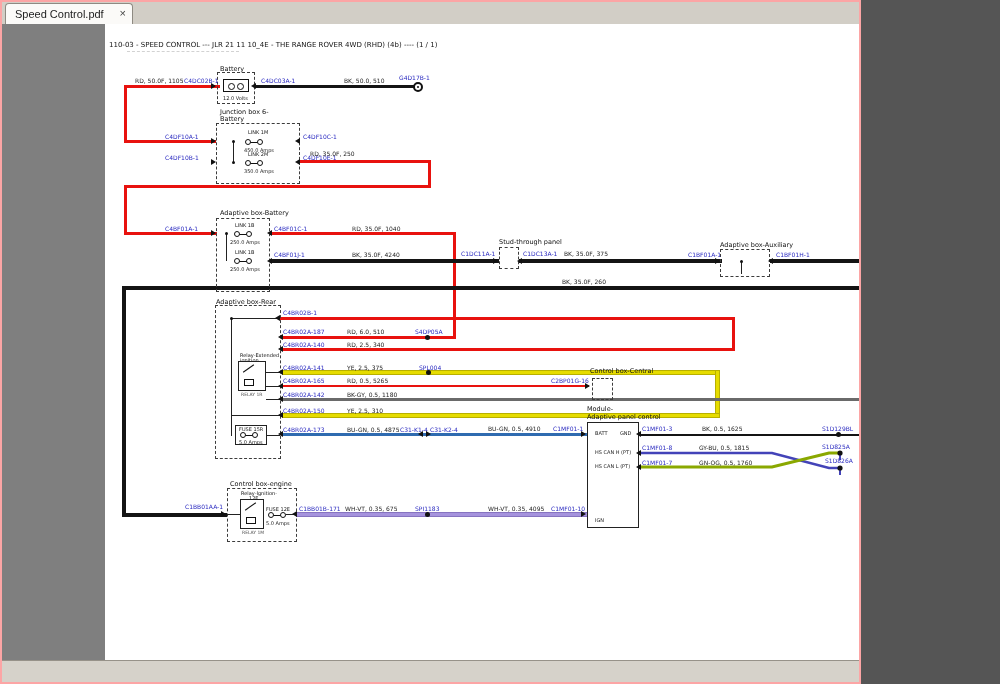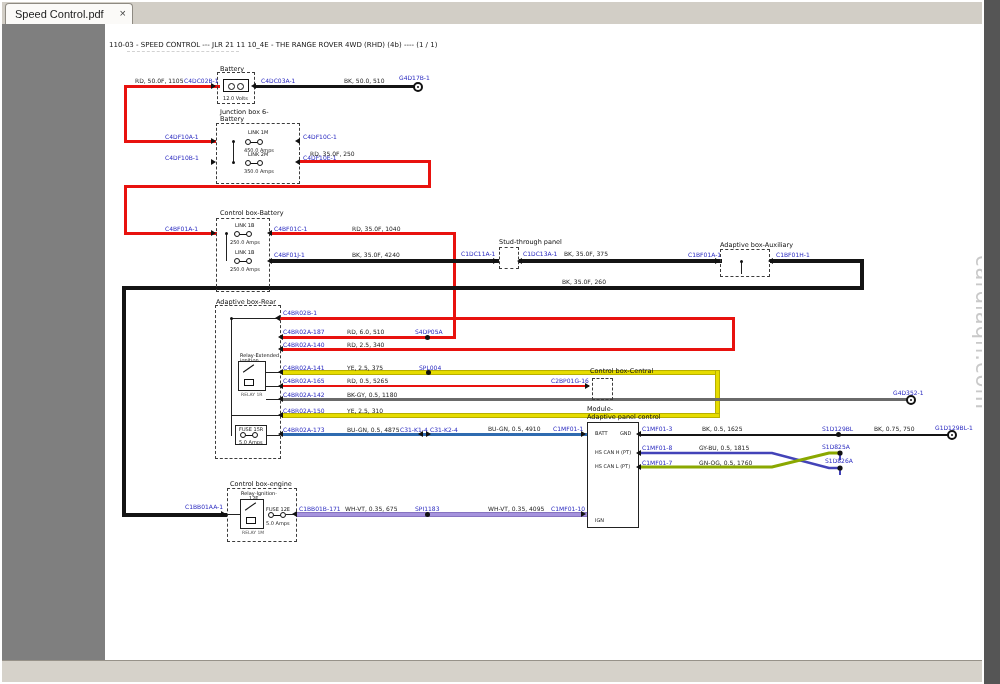--- a/index.html
+++ b/index.html
@@ -1,17 +1,17 @@
 <!DOCTYPE html>
 <html><head>
 <meta charset="utf-8">
 <style>
   html,body{margin:0;padding:0;background:#555;}
-  #win{position:relative;width:984px;height:684px;background:#7f7f7f;overflow:hidden;
-       border:2px solid #ffffff;box-sizing:border-box;font-family:"Liberation Sans",sans-serif;}
+  #win{position:relative;width:861px;height:684px;background:#7f7f7f;overflow:hidden;
+       border:2px solid #fca5a5;box-sizing:border-box;font-family:"Liberation Sans",sans-serif;}
   
   #tabbar{position:absolute;left:0;top:0;width:100%;height:22px;background:#d2cec6;}
   #tab{position:absolute;left:3px;top:1px;width:128px;height:21px;background:#fbfaf8;
        border:1px solid #8e8a82;border-bottom:none;border-radius:4px 4px 0 0;box-sizing:border-box;}
   #tab .ttl{position:absolute;left:9px;top:4px;font-size:11px;color:#222;white-space:nowrap;}
   #tab .x{position:absolute;right:6px;top:3px;font-size:11px;color:#444;cursor:default;}
   
   #page{position:absolute;left:103px;top:22px;width:894px;height:636px;background:#ffffff;}
   
   #btoolbar{position:absolute;left:0;top:658px;width:100%;height:26px;background:#d6d2ca;border-top:1px solid #979289;box-sizing:border-box;}
@@ -134,21 +134,21 @@
   <span class="lb bl" style="left:163px;top:153px">C4DF10B-1</span>
   <span class="lb t5" style="left:246px;top:150px">LINK 2M</span>
   <span class="lb t5" style="left:242px;top:167px">350.0 Amps</span>
   <span class="lb bl" style="left:301px;top:153px">C4DF10E-1</span>
   <span class="lb" style="left:308px;top:149px">RD, 35.0F, 250</span>
   <div class="pin" style="left:209px;top:136px"></div>
   <div class="pinl" style="left:293px;top:136px"></div>
   <div class="pin" style="left:209px;top:157px"></div>
   <div class="pinl" style="left:293px;top:157px"></div>
 
-  <span class="lb bd" style="left:218px;top:208px">Control box-Battery</span>
+  <span class="lb bd" style="left:218px;top:208px">Adaptive box-Battery</span>
   <div class="dash" style="left:214px;top:216px;width:54px;height:74px"></div>
   <div class="wv" style="left:224px;top:231px;width:1px;height:28px;background:#222"></div>
   <div class="sdot" style="left:223px;top:230px"></div>
   <div class="fuse" style="left:232px;top:229px"></div>
   <div class="fuse" style="left:232px;top:256px"></div>
   <span class="lb bl" style="left:163px;top:224px">C4BF01A-1</span>
   <span class="lb t5" style="left:233px;top:221px">LINK 1B</span>
   <span class="lb t5" style="left:228px;top:238px">250.0 Amps</span>
   <span class="lb bl" style="left:272px;top:224px">C4BF01C-1</span>
   <span class="lb" style="left:350px;top:224px">RD, 35.0F, 1040</span>

